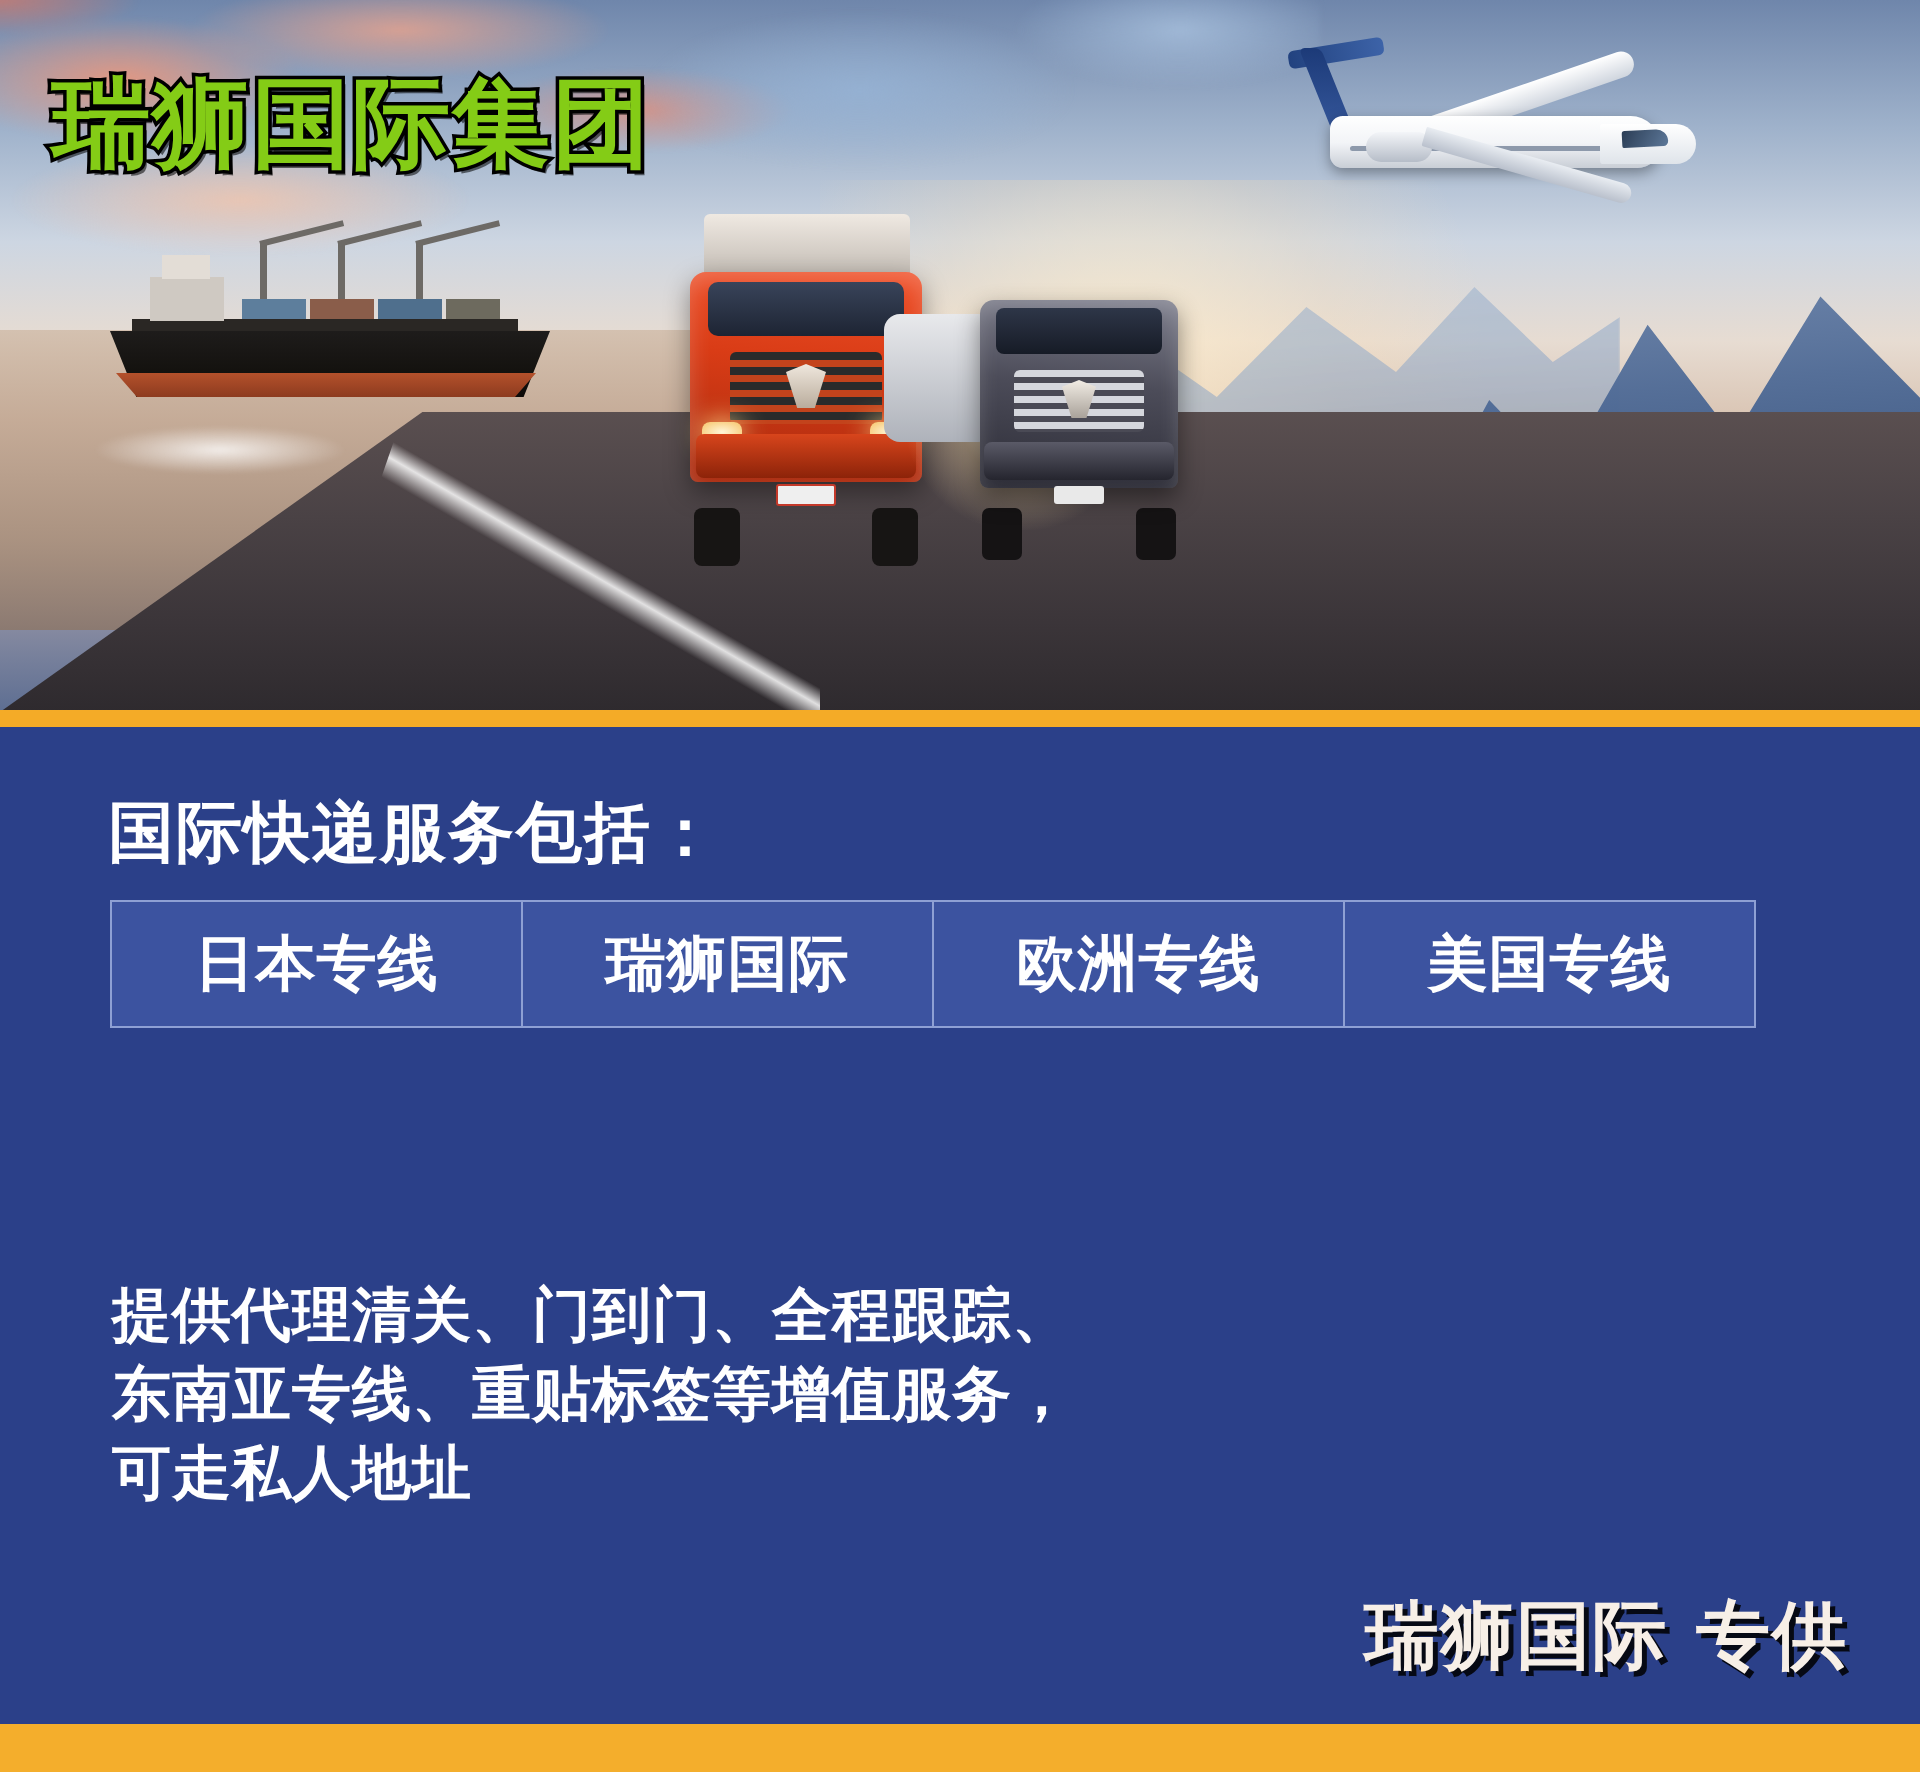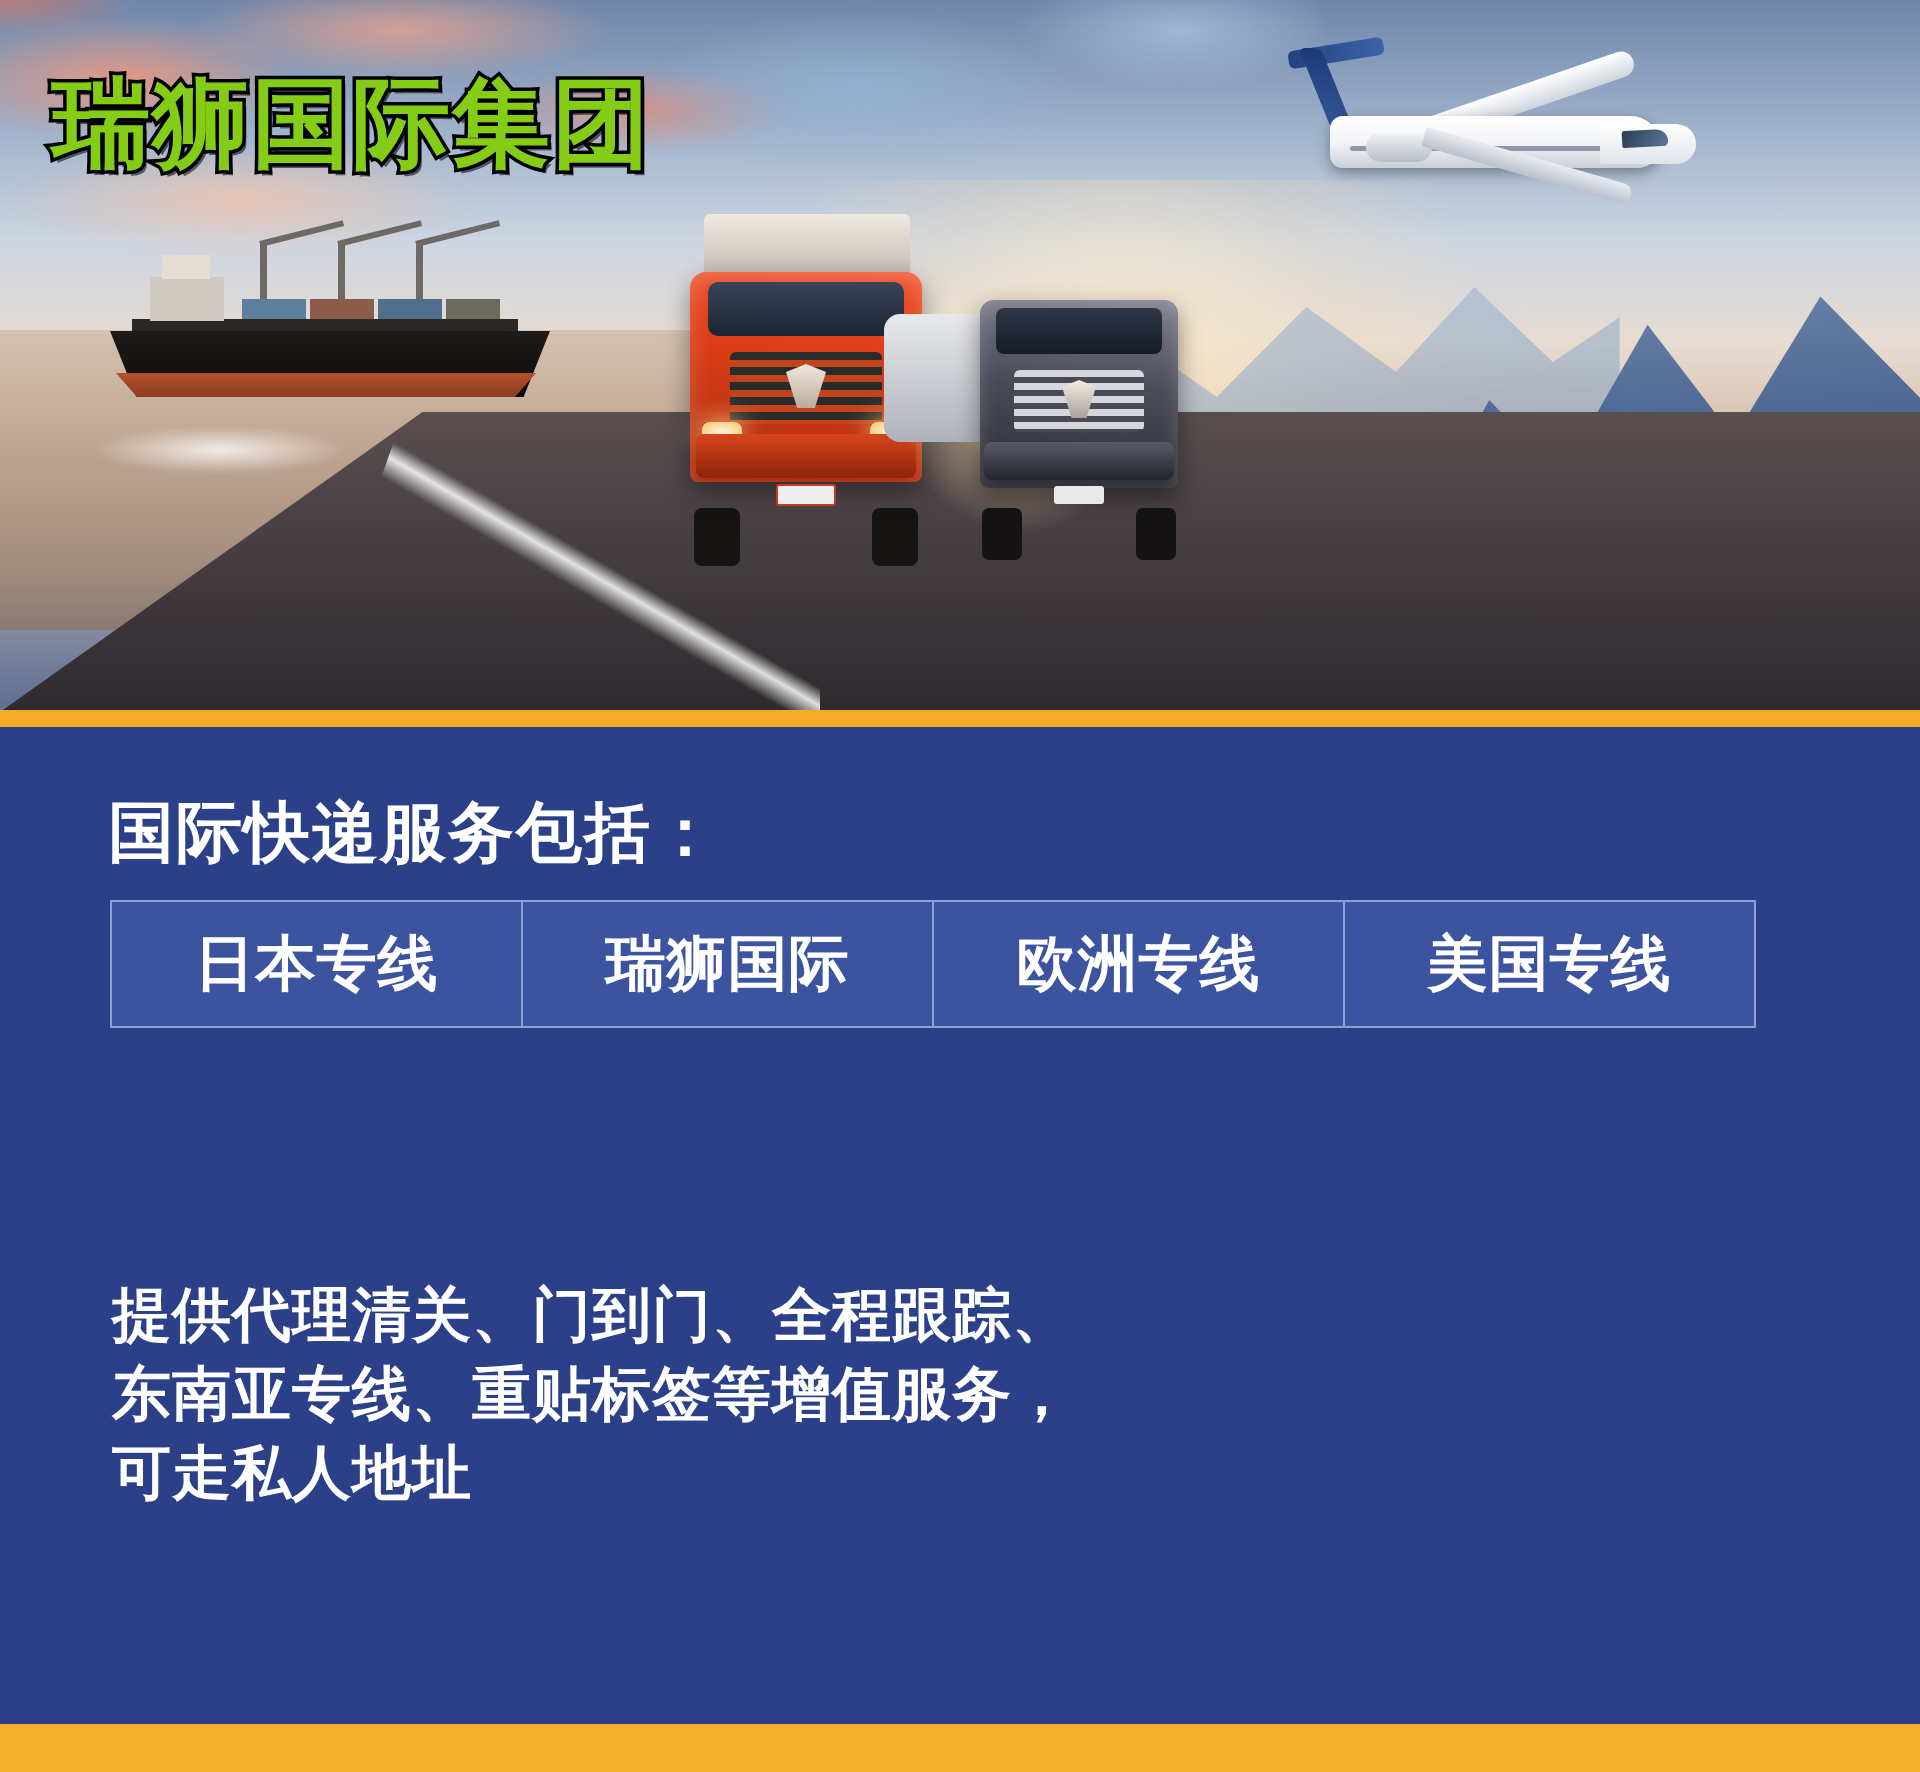--- a/index.html
+++ b/index.html
@@ -328,15 +328,16 @@
       </tr>
     </tbody>
   </table>
 
   <div class="body-copy">
     <div>提供代理清关、门到门、全程跟踪、</div>
     <div>东南亚专线、重贴标签等增值服务，</div>
     <div>可走私人地址</div>
   </div>
 
+  <div class="footer-brand">瑞狮国际 专供</div>
 
   <div class="divider-bottom"></div>
 </div>
 
 </body></html>

